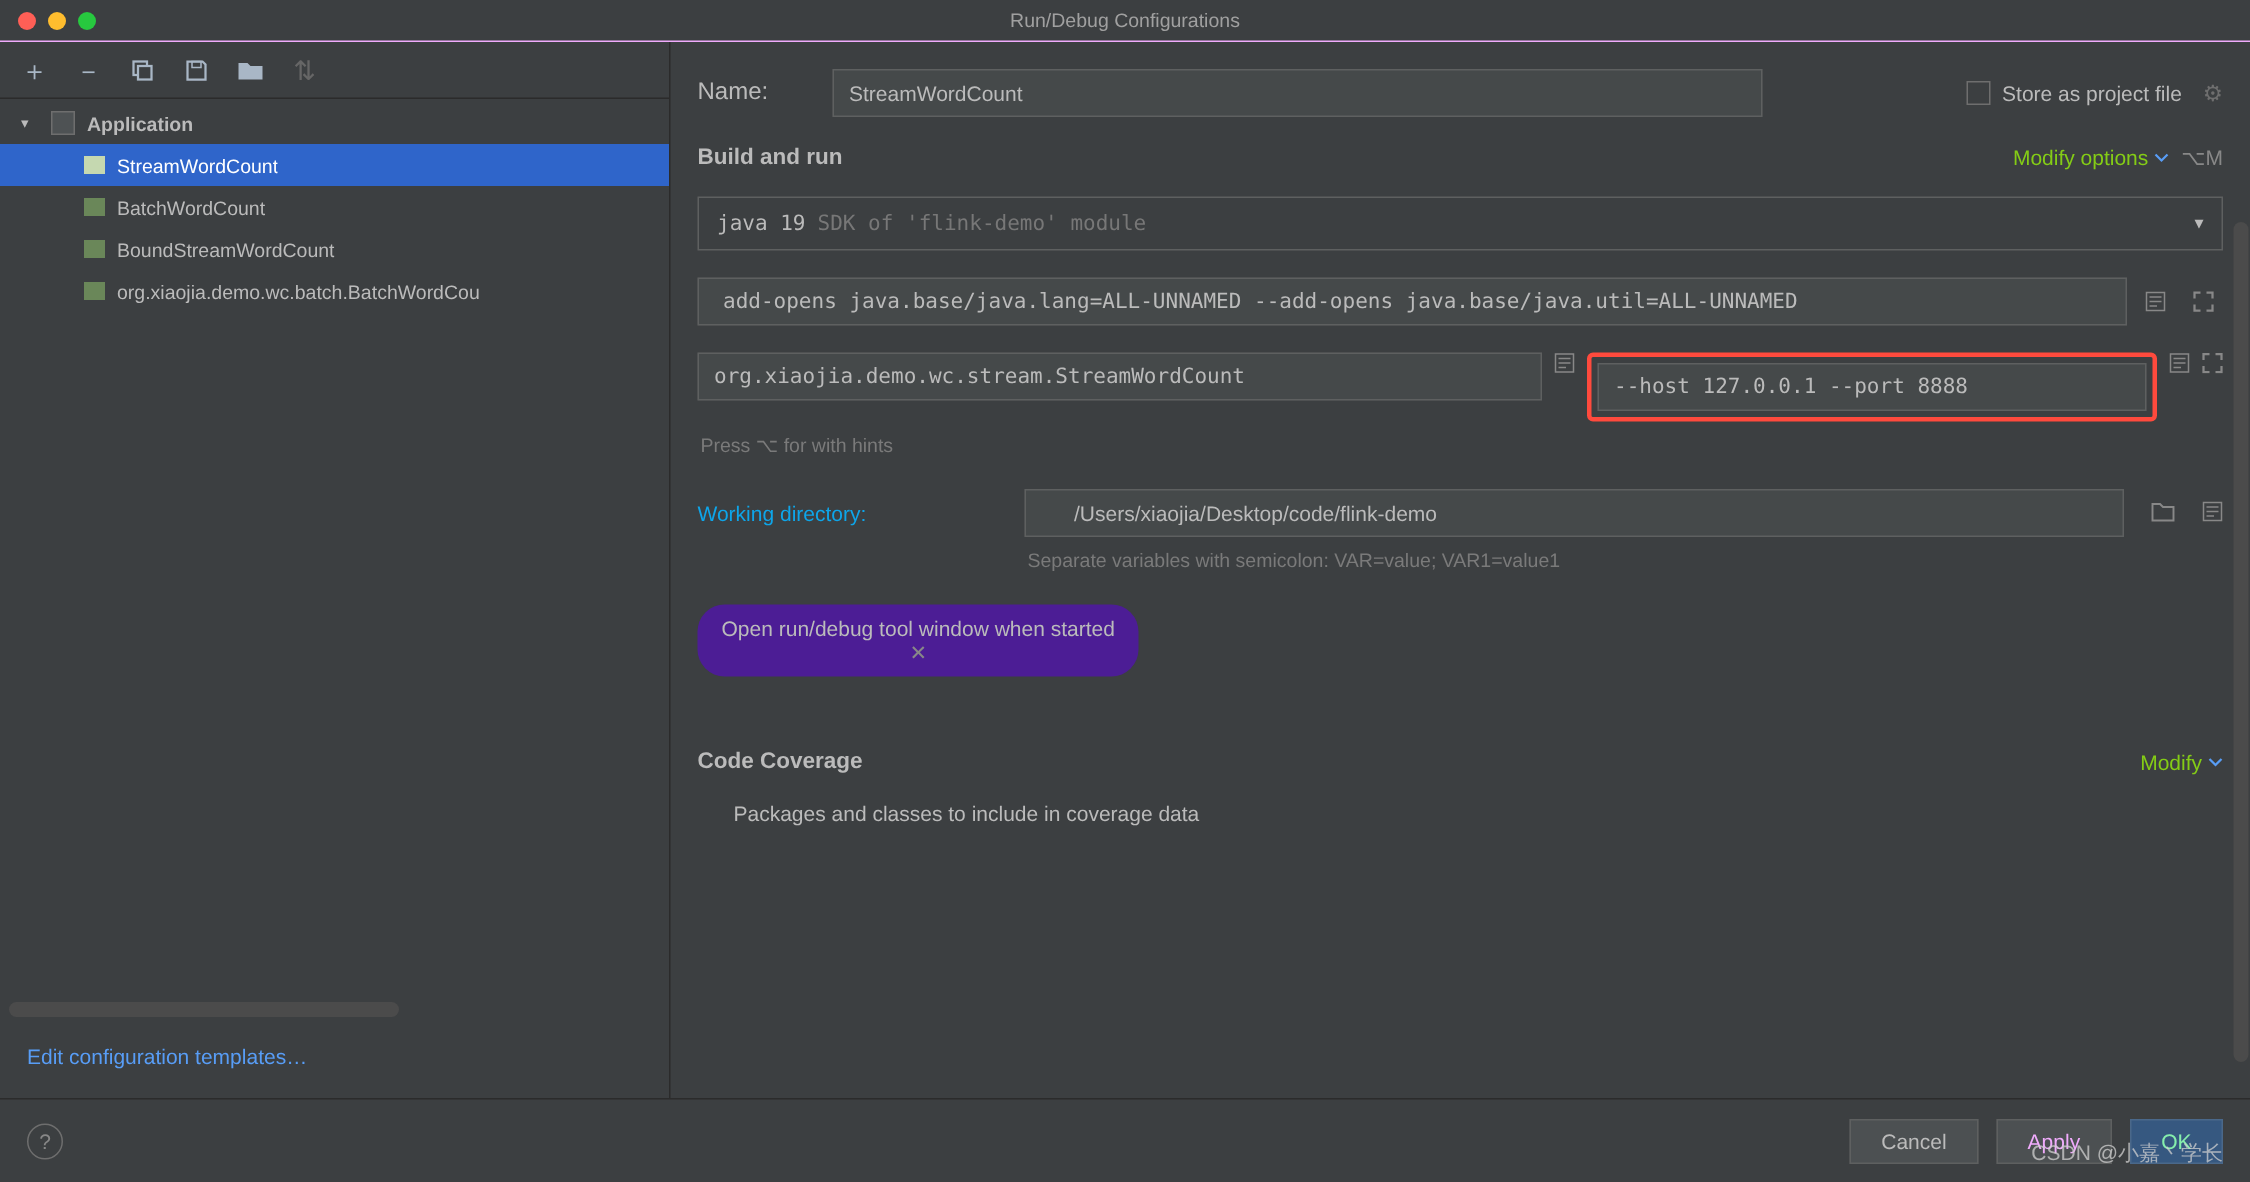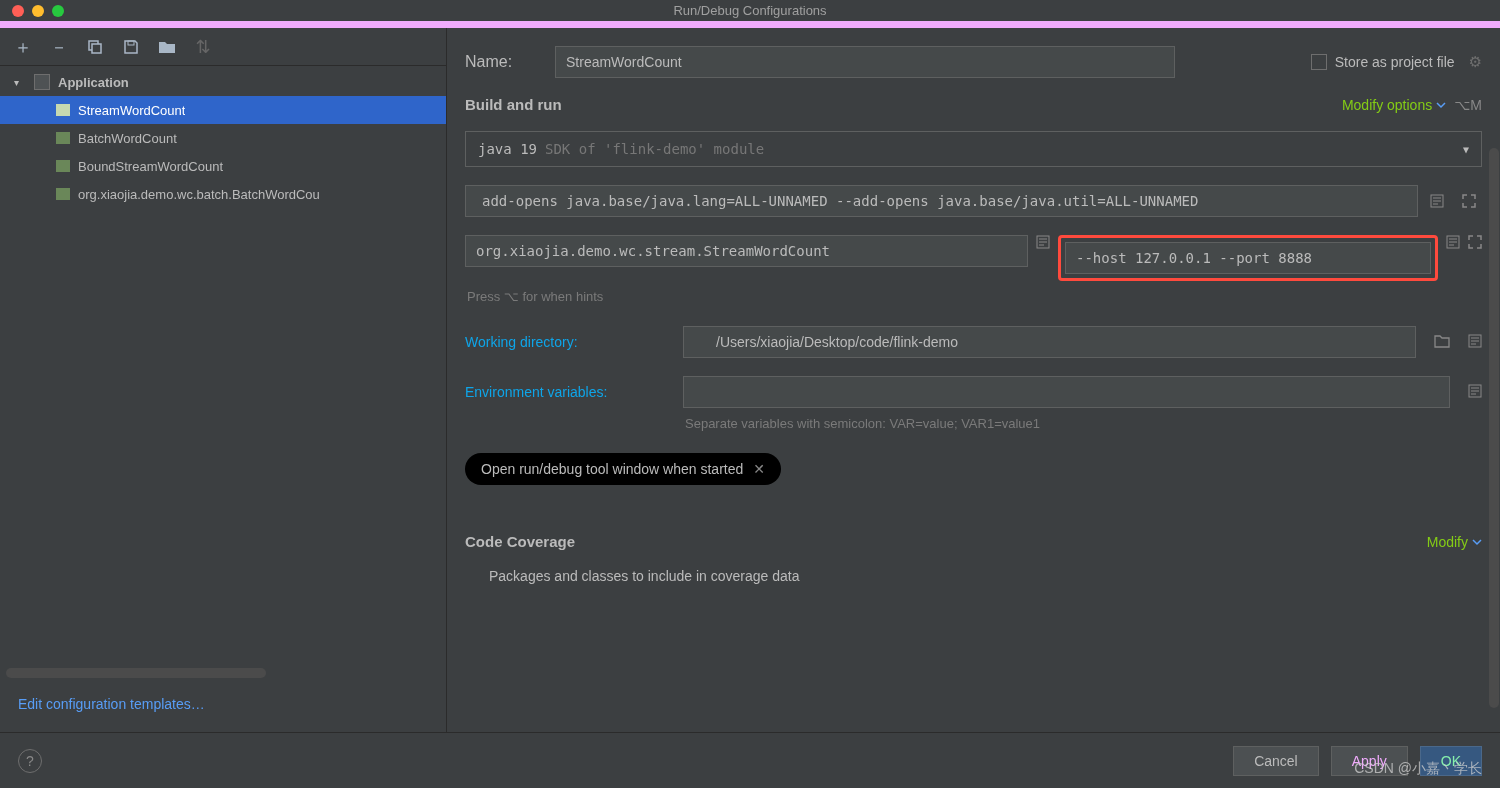--- a/index.html
+++ b/index.html
@@ -5,21 +5,21 @@
 * { box-sizing: border-box; margin: 0; padding: 0; }
 body {
   width: 1500px; height: 788px;
   background: #3c3f41; color: #bbbbbb;
   font-family: -apple-system, "Segoe UI", sans-serif;
   font-size: 13px; overflow: hidden; position: relative;
 }
 .titlebar {
   height: 28px; display: flex; align-items: center;
   background: #3c3f41; position: relative;
-  border-bottom: 7px solid #f0abfc;
+  border-bottom: 1px solid #f0abfc;
 }
 .traffic { display: flex; gap: 8px; padding-left: 12px; }
 .traffic span { width: 12px; height: 12px; border-radius: 50%; }
 .t-close { background:#ff5f56; } .t-min{background:#ffbd2e;} .t-max{background:#27c93f;}
 .titlebar .title { position:absolute; left:50%; transform:translateX(-50%); color:#a0a0a0; font-weight:500; font-size:13px;}
 .content { display:flex; height: calc(100% - 28px - 56px); }
 .sidebar { width:447px; background:#3c3f41; border-right:1px solid #2b2b2b; display:flex; flex-direction:column; }
 .toolbar { height:38px; display:flex; align-items:center; gap:18px; padding:0 14px; border-bottom:1px solid #2b2b2b;}
 .toolbar .ico { width:18px; height:18px; display:flex; align-items:center; justify-content:center; color:#a9b7c6; font-size:18px; cursor:pointer;}
 .tree { flex:1; overflow:auto; padding-top:2px; }
@@ -68,23 +68,23 @@
 .dropdown .dd-arrow { margin-left:auto; color:#bbb; font-size:10px;}
 .highlight-box { border:3px solid #ff4a3d; border-radius:4px; display:flex; align-items:center; padding:4px;}
 .highlight-box .input { border:1px solid #5e6060; margin:0;}
 .two-col { display:flex; gap:8px; margin-bottom:8px; align-items:flex-start;}
 .hint { color:#7a7a7a; font-size:13px; margin:6px 0 22px 2px;}
 .form-row { display:flex; align-items:center; gap:18px; margin-bottom:18px;}
 .form-row .flabel { width:200px; color:#0ea5e9; font-size:14px;}
 .form-row .input { flex:1; font-family:inherit;padding-left:32px;}
 .helper { color:#7a7a7a; font-size:13px; margin:-10px 0 22px 220px;}
 .chip {
-  display:inline-flex; align-items:center; gap:10px;
-  background:#000000; border-radius:18px; padding:8px 16px;
-  color:#bbb; font-size:14px; cursor:pointer;
+  display:inline-flex; align-items:center; 
+  background:#4c1d95; border-radius:18px; padding:8px 16px;
+  color:#bbb; font-size:14px; cursor:pointer;flex-direction:column;
 }
 .chip .x { color:#888; font-size:14px; cursor:pointer;}
 .section2 { margin-top:48px;}
 .subhelper { color:#bbb; font-size:14px; margin:16px 0 0 24px;}
 .footer {
   height:56px; border-top:1px solid #2b2b2b;
   display:flex; align-items:center; padding:0 18px; gap:12px;
 }
 .help-icon {
   width:24px; height:24px; border:1px solid #6e6e6e; border-radius:50%;
@@ -224,48 +224,38 @@
             <rect x="1" y="1" width="12" height="12" fill="none" stroke="#888"></rect>
             <path d="M3 4h8M3 7h8M3 10h5" stroke="#888"></path>
           </svg>
       </span>
       <span class="iconbtn">
         <svg width="14" height="14" viewBox="0 0 14 14">
             <path d="M1 5V1h4M13 9v4H9M9 1h4v4M5 13H1V9" fill="none" stroke="#888" stroke-width="1.5"></path>
           </svg>
       </span>
     </div>
-    <div class="hint">Press ⌥ for when hints</div>
+    <div class="hint">Press ⌥ for with hints</div>
 
     <div class="form-row">
       <span class="flabel">Working directory:</span>
       <input class="input" value="/Users/xiaojia/Desktop/code/flink-demo" style="">
       <span class="iconbtn">
         <svg width="16" height="14" viewBox="0 0 16 14">
             <path d="M1 2h5l2 2h7v9H1z" fill="none" stroke="#888" stroke-width="1.3"></path>
           </svg>
       </span>
       <span class="iconbtn">
         <svg width="14" height="14" viewBox="0 0 14 14">
             <rect x="1" y="1" width="12" height="12" fill="none" stroke="#888"></rect>
             <path d="M3 4h8M3 7h8M3 10h5" stroke="#888"></path>
           </svg>
       </span>
     </div>
 
-    <div class="form-row">
-      <span class="flabel">Environment variables:</span>
-      <input class="input" value="" style="">
-      <span class="iconbtn">
-        <svg width="14" height="14" viewBox="0 0 14 14">
-            <rect x="1" y="1" width="12" height="12" fill="none" stroke="#888"></rect>
-            <path d="M3 4h8M3 7h8M3 10h5" stroke="#888"></path>
-          </svg>
-      </span>
-    </div>
     <div class="helper">Separate variables with semicolon: VAR=value; VAR1=value1</div>
 
     <div>
       <span class="chip">
         <span>Open run/debug tool window when started</span>
         <span class="x">✕</span>
       </span>
     </div>
 
     <div class="section-header section2">

